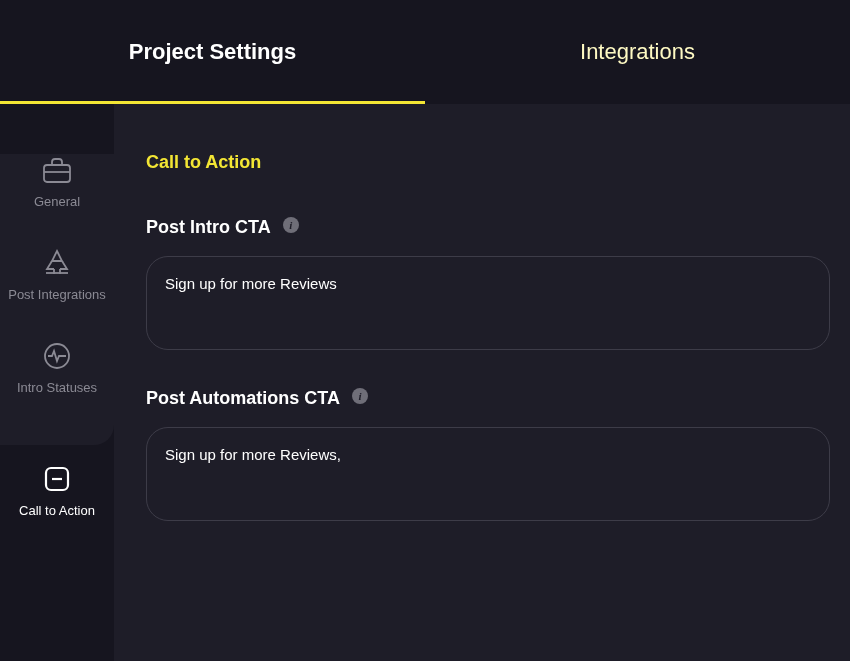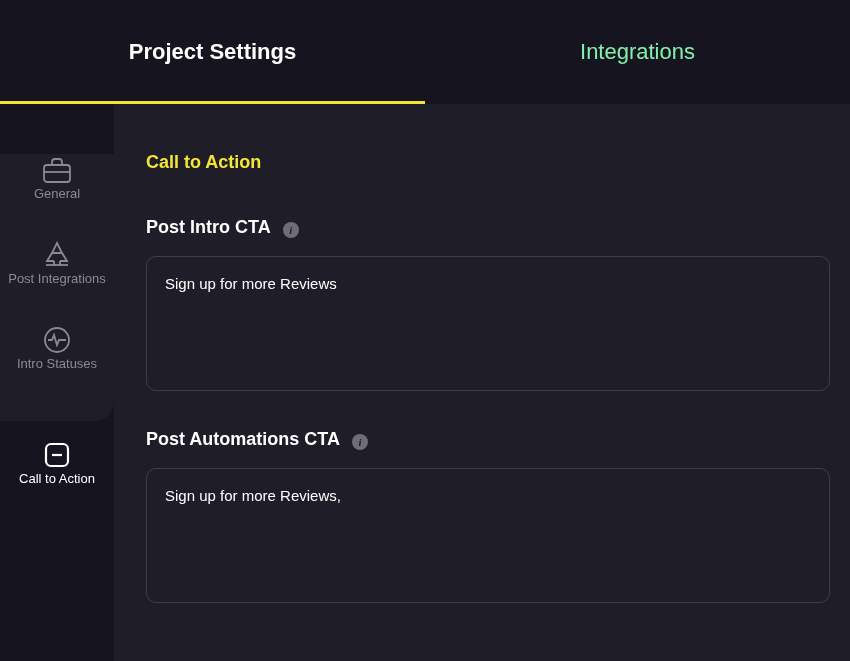--- a/index.html
+++ b/index.html
@@ -23,21 +23,21 @@
     .topbar-tab {
       flex: 1;
       display: flex;
       align-items: center;
       justify-content: center;
       font-size: 22px;
       font-weight: 600;
       cursor: pointer;
     }
     .topbar-tab.inactive {
-      color: #86efac;
+      color: #fef9c3;
       font-weight: 500;
     }
     .topbar-underline {
       position: absolute;
       bottom: 0;
       left: 0;
       width: 50%;
       height: 3px;
       background: #f3e634;
     }
@@ -59,20 +59,21 @@
       flex-direction: column;
       padding-bottom: 30px;
     }
     .sidebar-item {
       display: flex;
       flex-direction: column;
       align-items: center;
       padding: 18px 8px;
       cursor: pointer;
       color: #8b8a94;
+      gap: 8px;
       justify-content: center;
     }
     .sidebar-item.active {
       color: #fff;
     }
     .sidebar-wrapper .sidebar-item:first-child {
       padding-top: 0;
     }
     .sidebar-icon {
       width: 32px;
@@ -95,21 +96,21 @@
       color: #f3e634;
       font-size: 18px;
       font-weight: 600;
       margin-bottom: 44px;
     }
     .field-group {
       margin-bottom: 34px;
     }
     .field-label-row {
       display: flex;
-      align-items: flex-end;
+      align-items: flex-start;
       gap: 12px;
       margin-bottom: 18px;
     }
     .field-label {
       font-size: 18px;
       font-weight: 600;
       color: #fff;
     }
     .info-icon {
       width: 16px;
@@ -121,24 +122,24 @@
       align-items: center;
       justify-content: center;
       font-size: 11px;
       font-weight: bold;
       font-family: Georgia, serif;
       font-style: italic;
       cursor: pointer;
     }
     .textarea {
       width: 100%;
-      height: 135px;
+      height: 94px;
       background: transparent;
       border: 1px solid #3d3c48;
-      border-radius: 10px;
+      border-radius: 22px;
       padding: 18px 18px;
       color: #fff;
       font-size: 15px;
       font-family: inherit;
       resize: none;
       outline: none;
     }
   </style>
 </head>
 <body>

